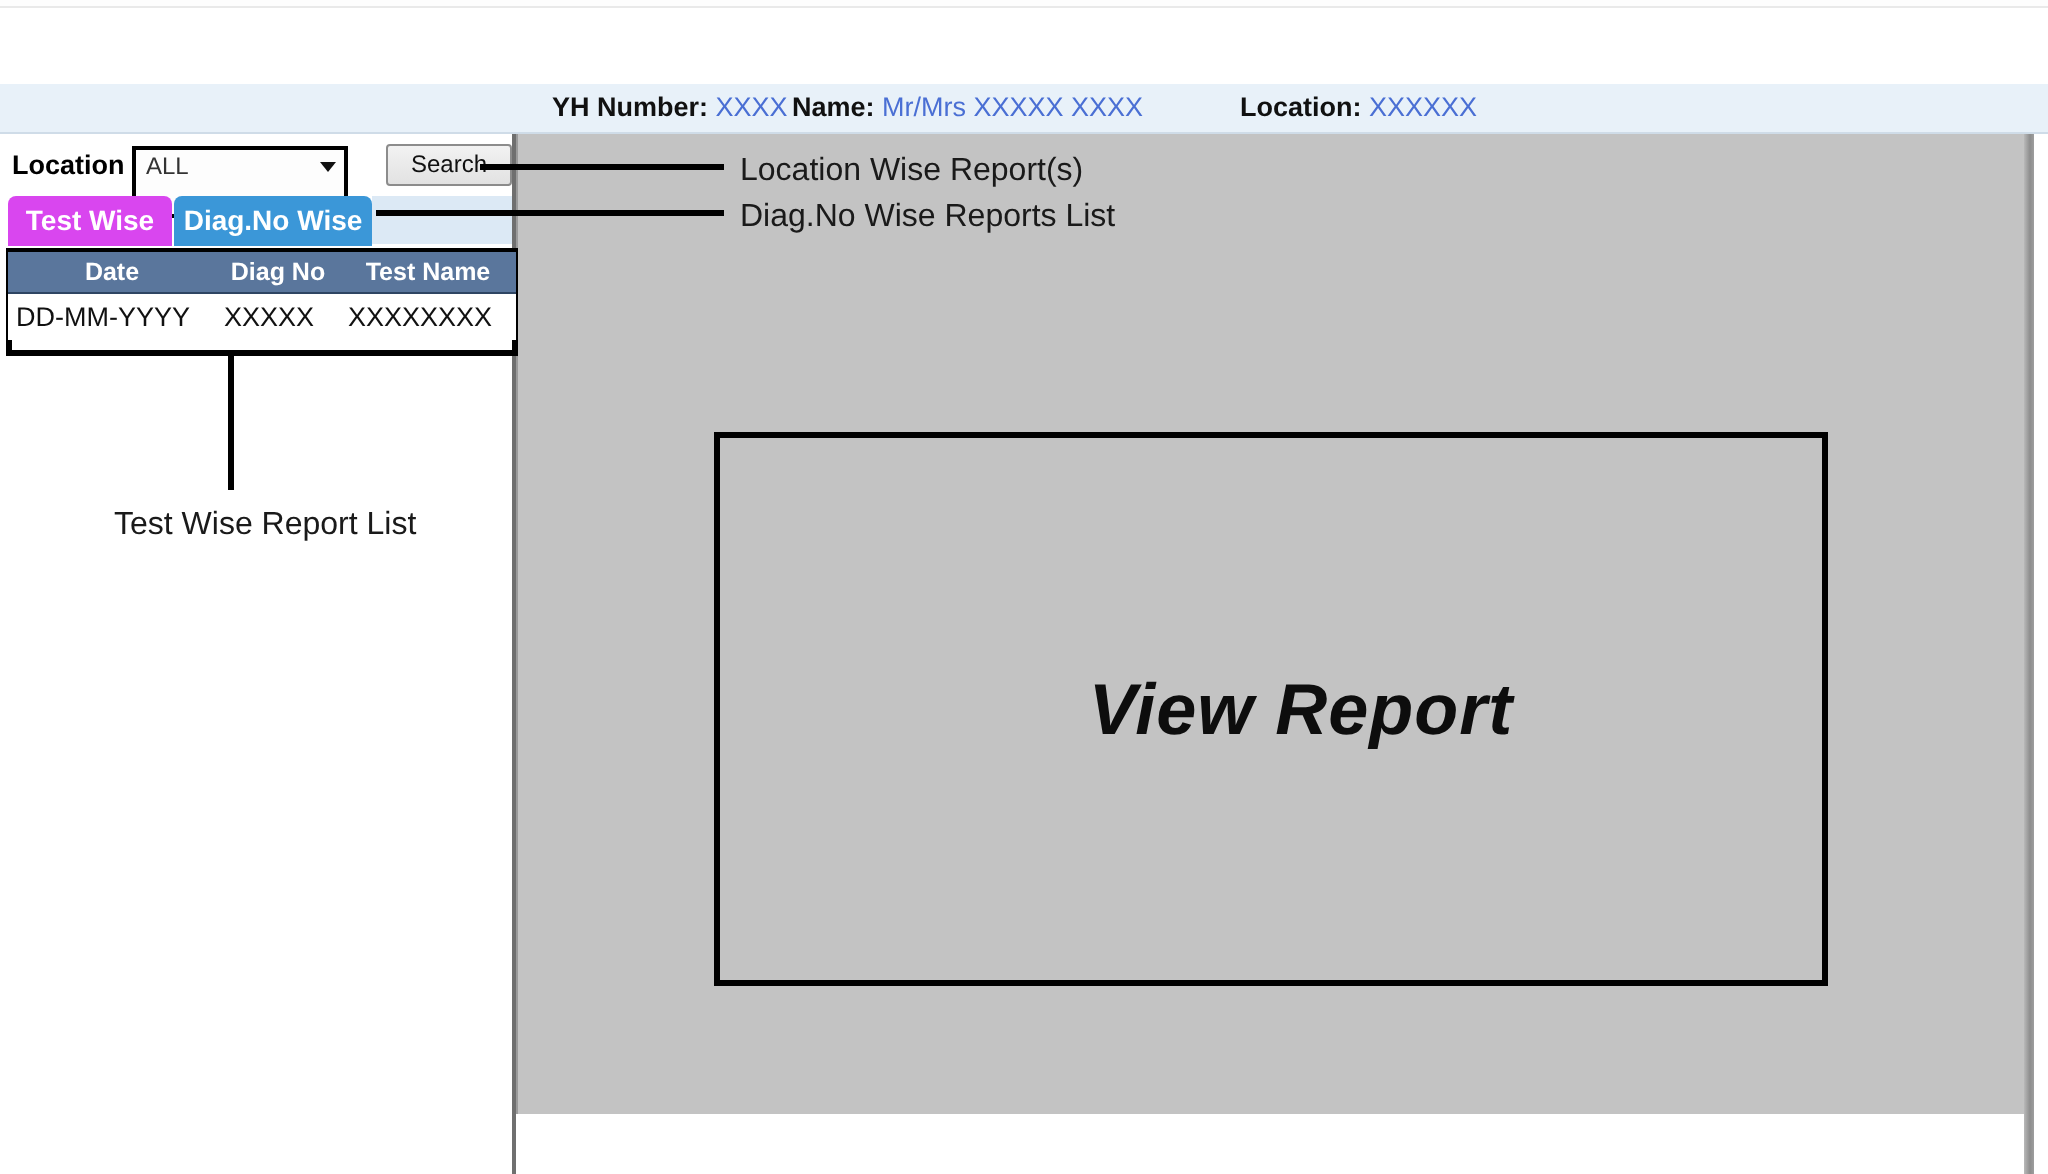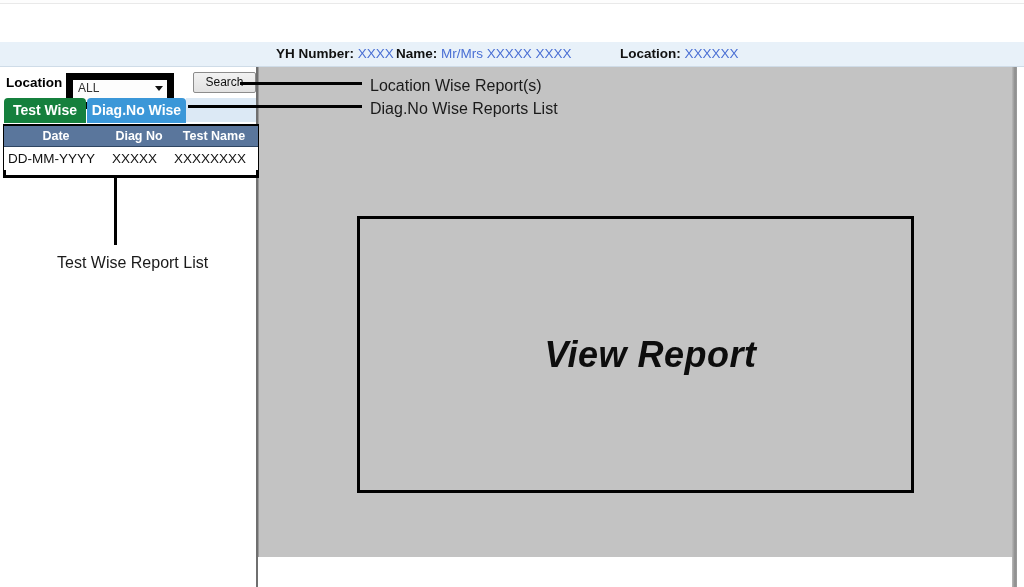--- a/index.html
+++ b/index.html
@@ -116,21 +116,21 @@
     width: 256px; height: 26px;
   }
   .loc-label {
     position: absolute; left: 6px; top: 4px;
     font-size: 13.5px; font-weight: bold; color: #000;
   }
   .loc-select {
     position: absolute; left: 66px; top: 2px;
     width: 108px; height: 36px;
     background: #fdfdfd;
-    border: 7px solid #000000;
+    border: 2px solid #000000;
     font-size: 12px;
     color: #333;
     padding-left: 5px;
     line-height: 17px;
   }
   .loc-select .arrow {
     position: absolute; right: 4px; top: 6px;
     width: 0; height: 0;
     border-left: 4px solid transparent;
     border-right: 4px solid transparent;
@@ -164,21 +164,21 @@
     color: #ffffff;
     text-align: center;
     line-height: 25px;
     border-top-left-radius: 4px;
     border-top-right-radius: 4px;
     cursor: pointer;
     white-space: nowrap;
   }
   .tab.active {
     left: 4px; width: 82px;
-    background: #15803d;
+    background: #d946ef;
   }
   .tab.inactive {
     left: 87px; width: 99px;
     background: #3b97d8;
   }
 
   
   .table-outline {
     position: absolute; left: 3px; top: 124px;
     width: 256px; height: 54px;

